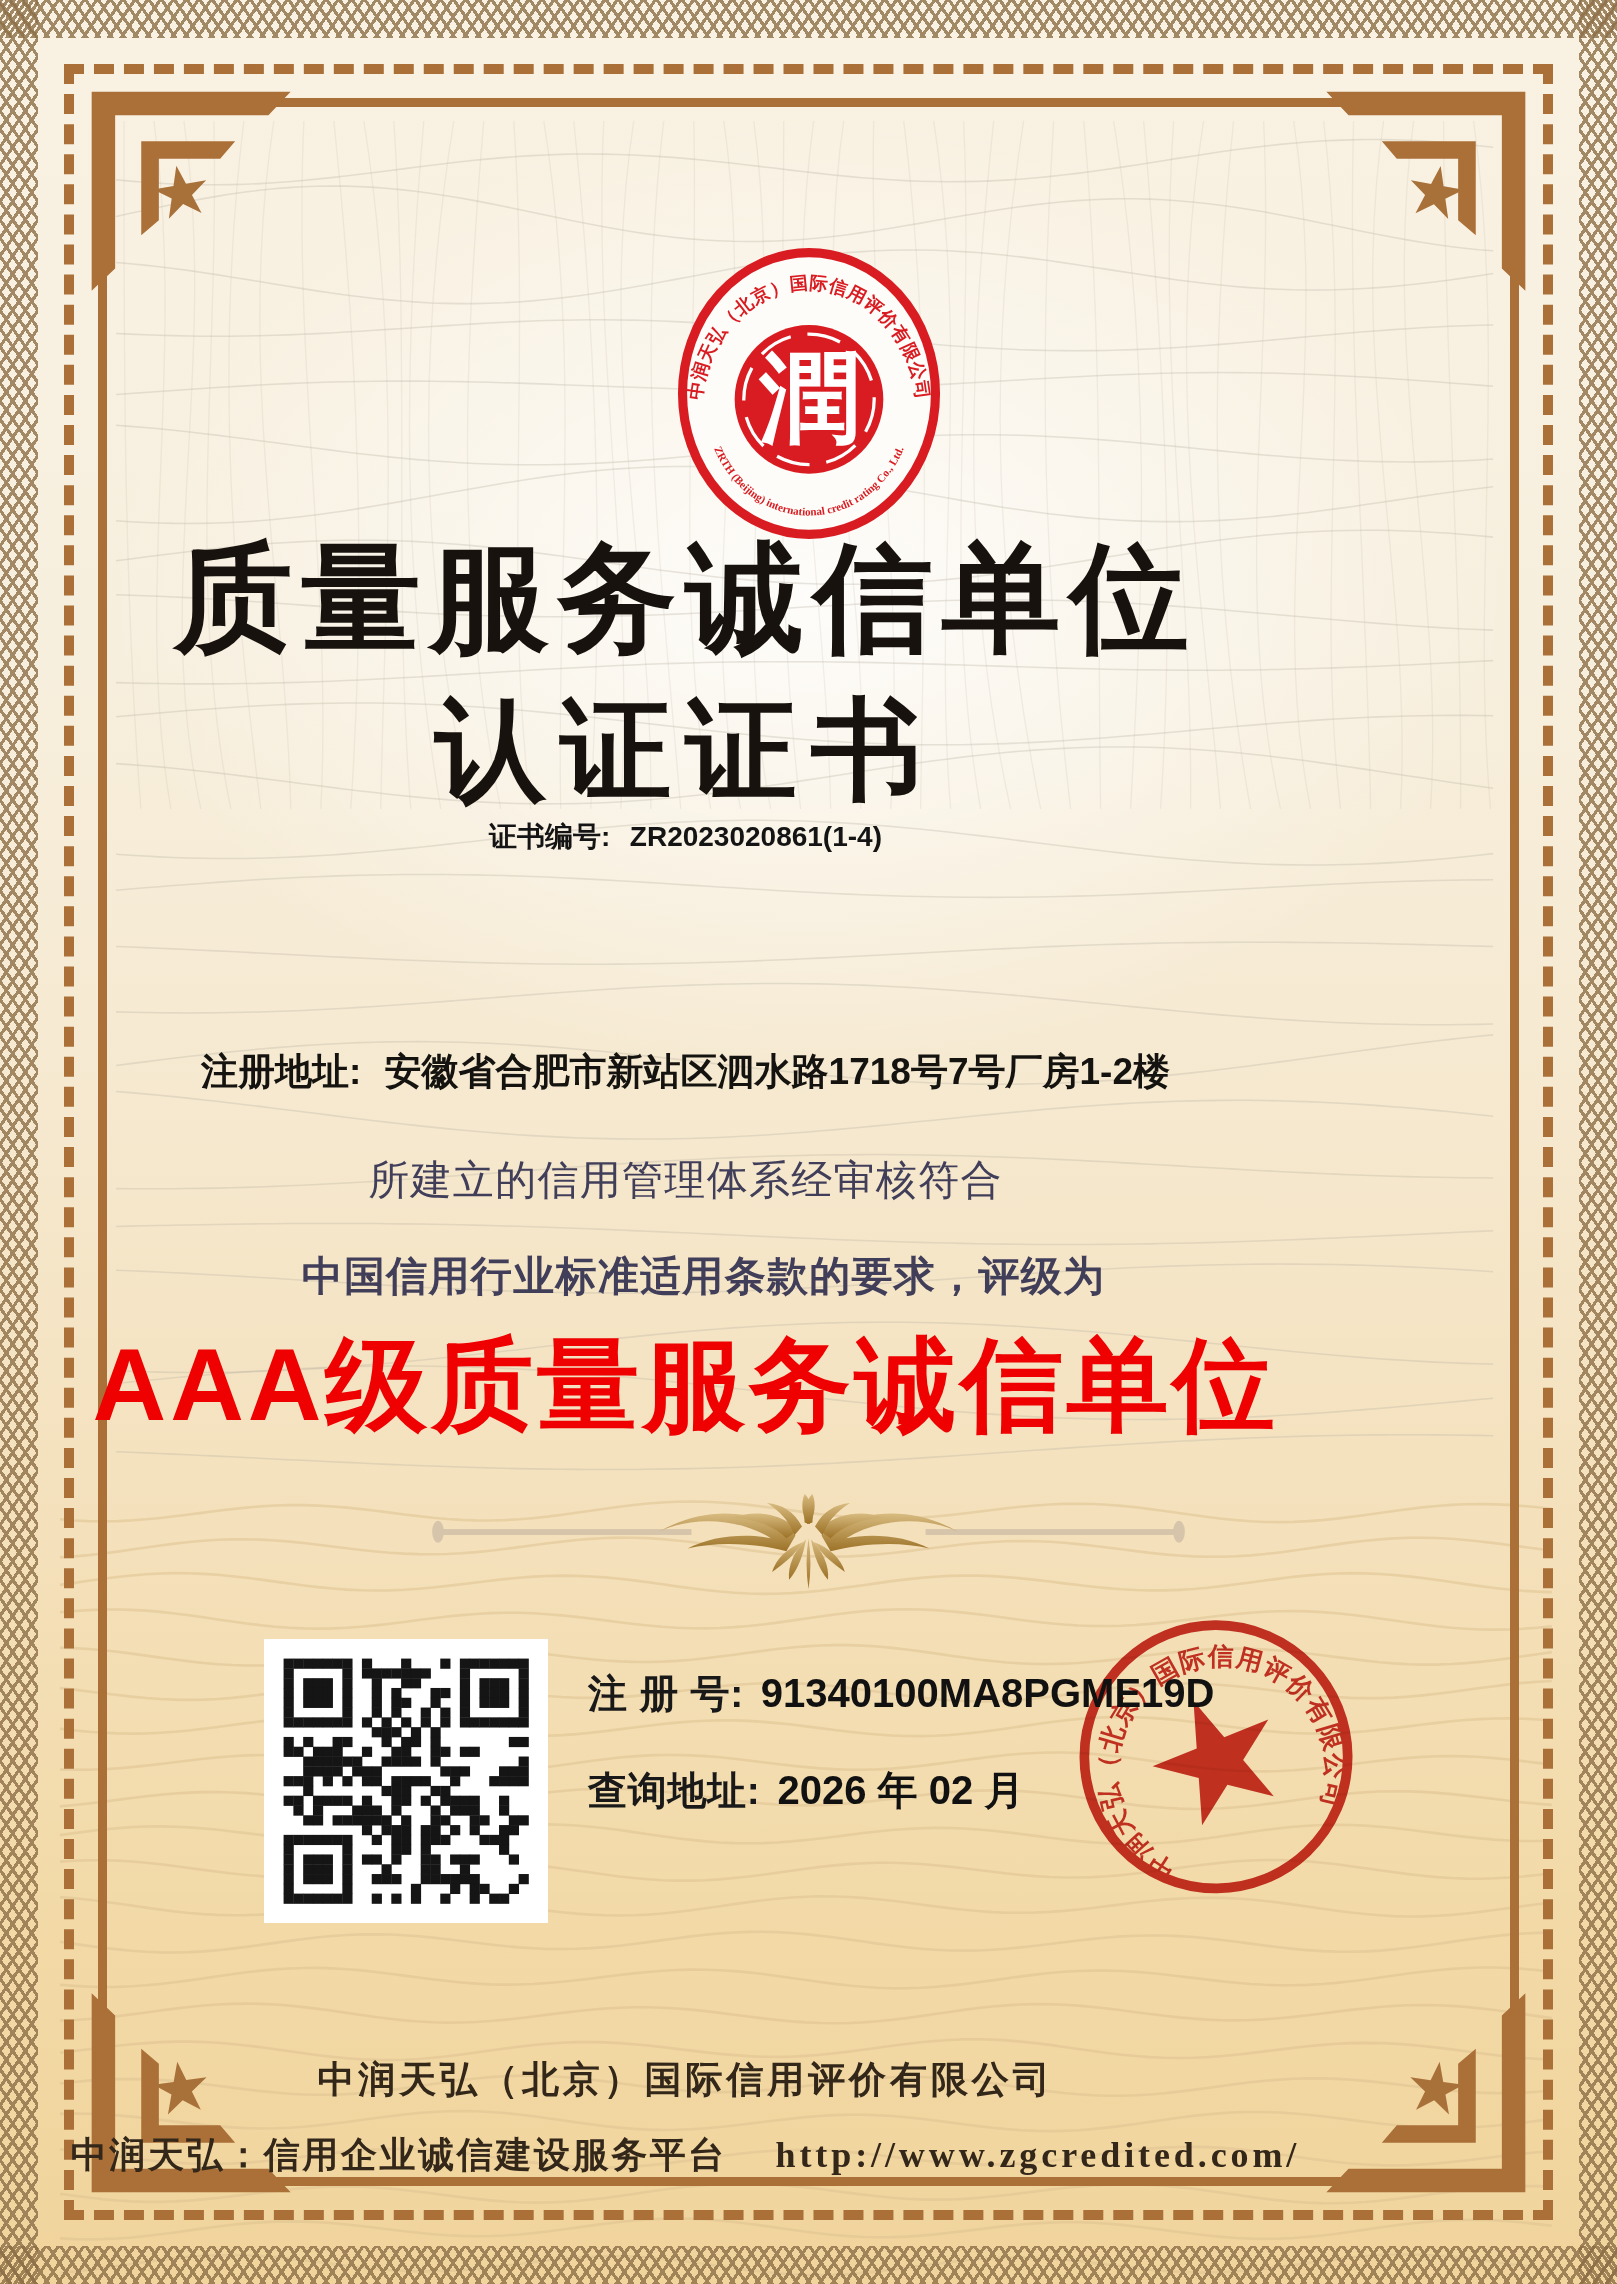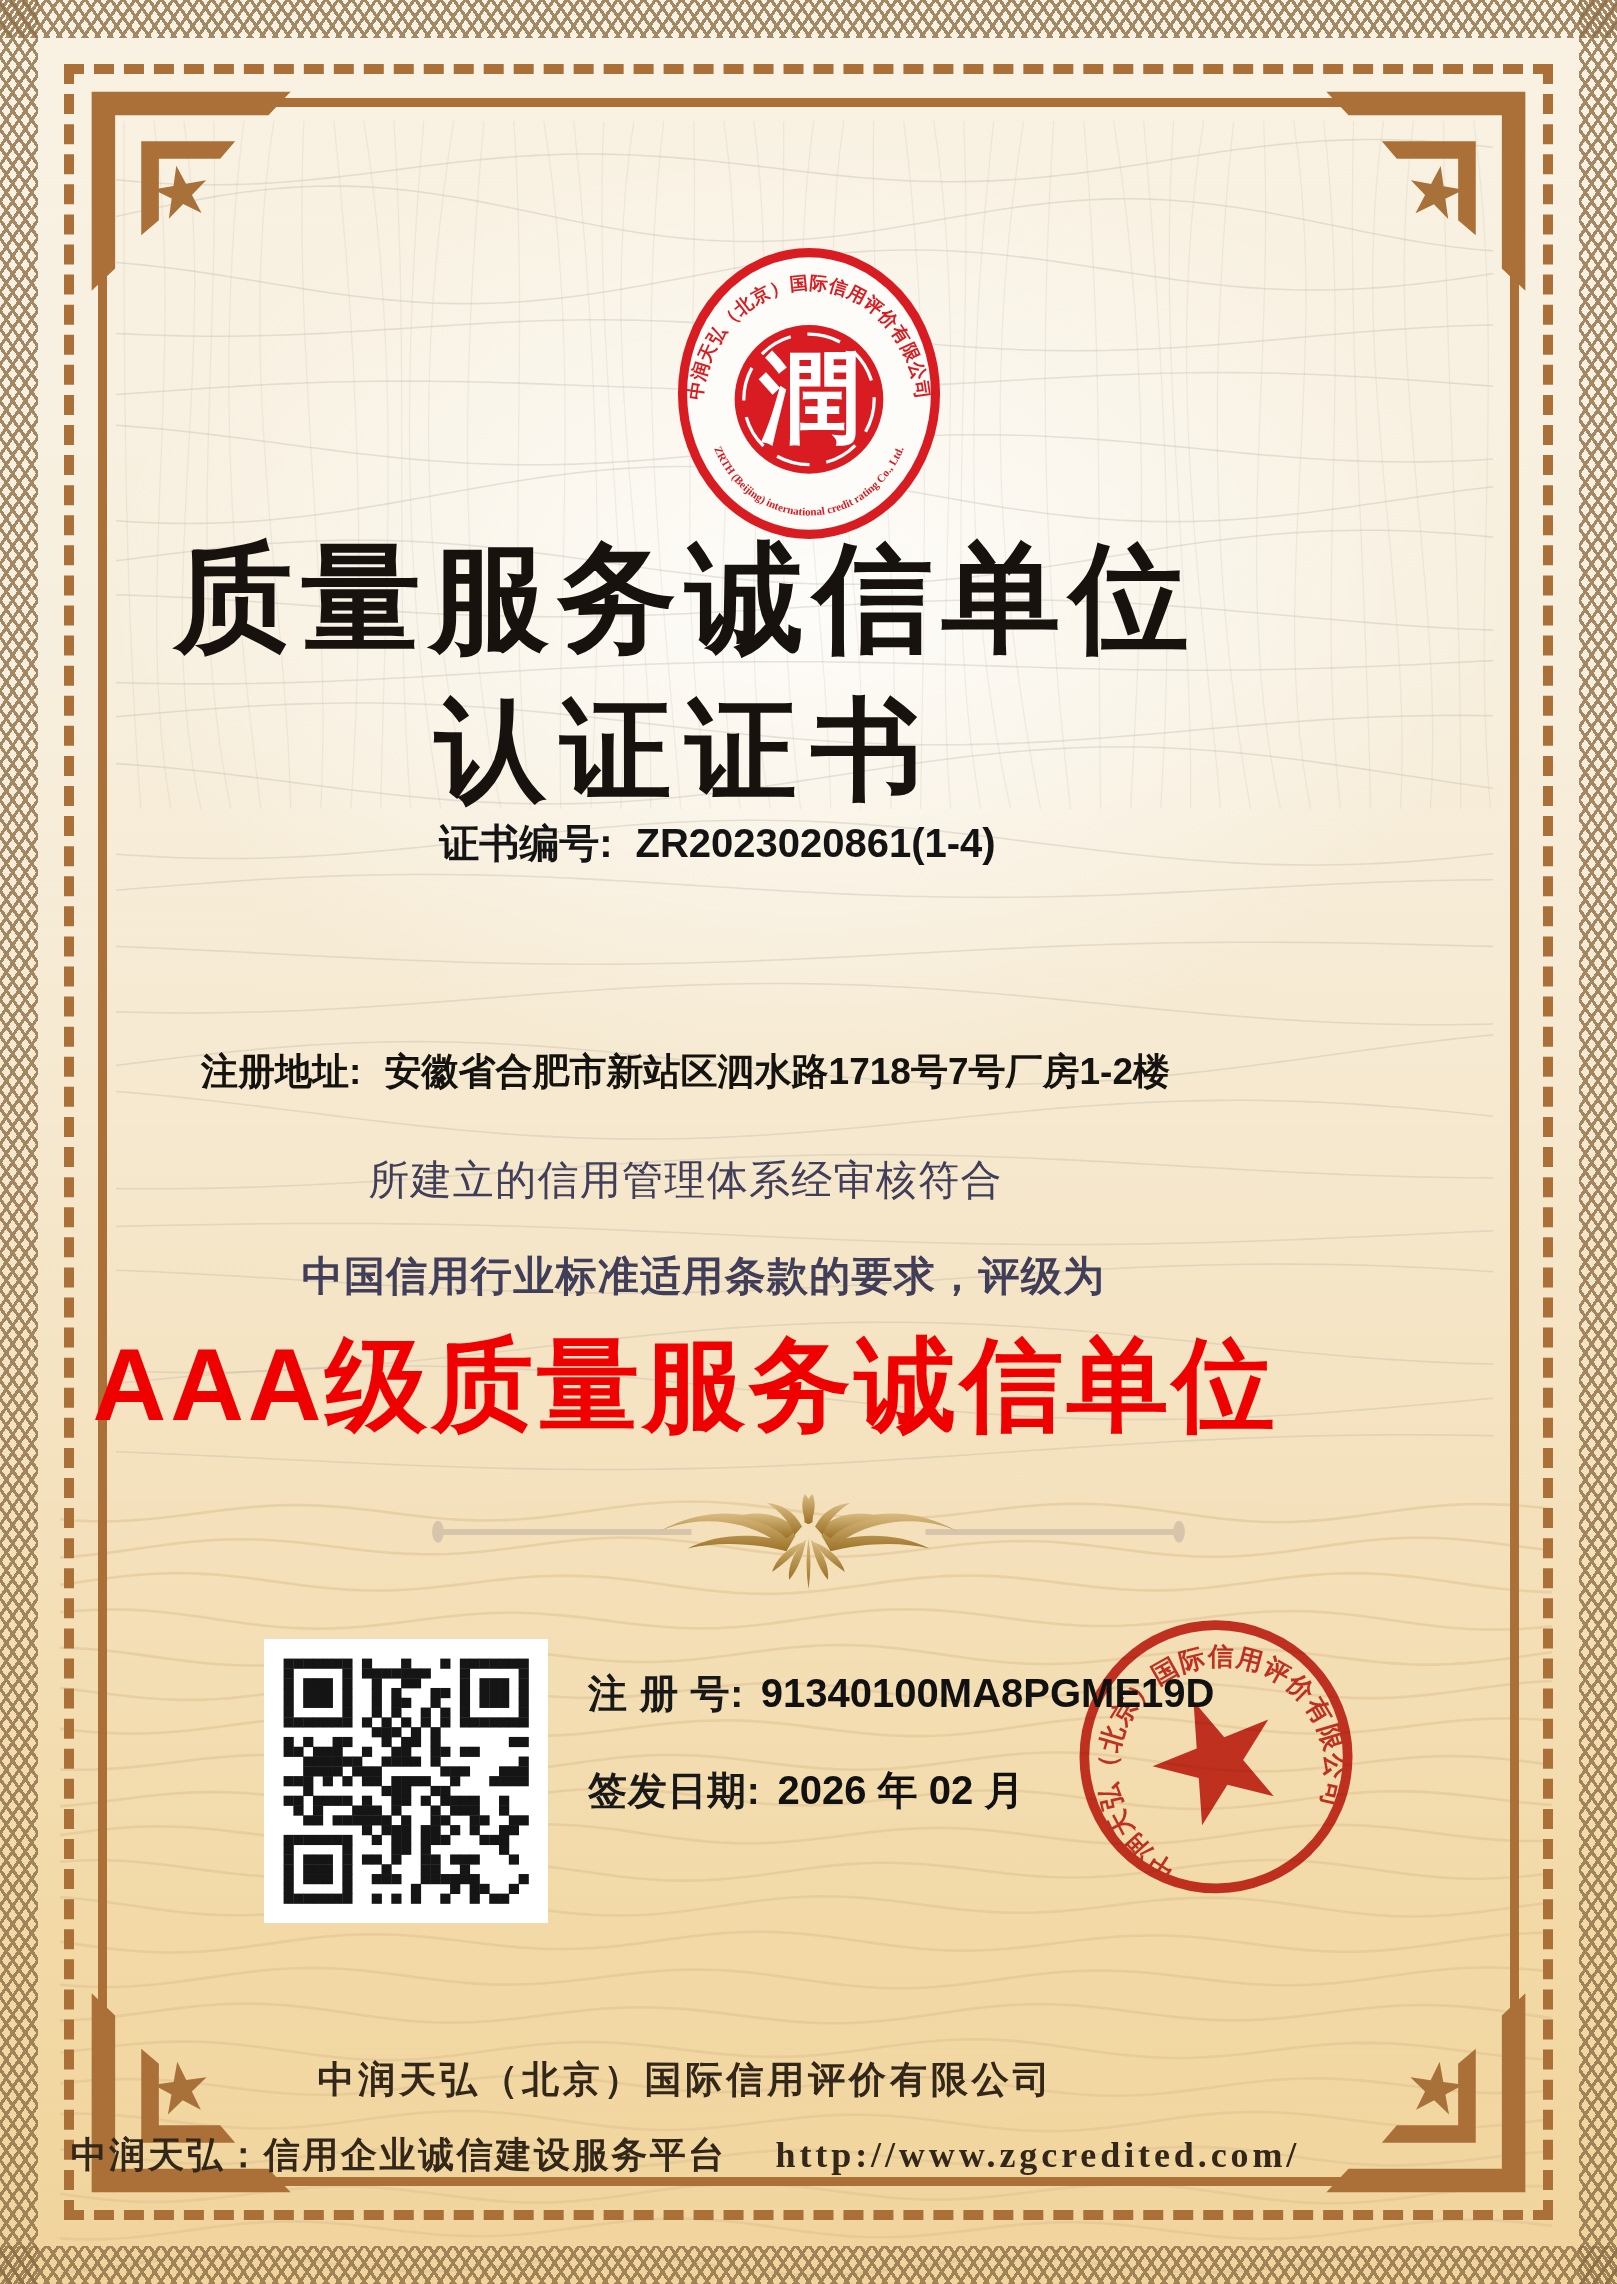--- a/index.html
+++ b/index.html
@@ -31,21 +31,21 @@
   .cstar.tl{left:142px;top:153px;transform:rotate(-10deg);}
   .cstar.tr{right:142px;top:153px;transform:rotate(10deg);}
   .cstar.bl{left:142px;bottom:157px;transform:rotate(-8deg);}
   .cstar.br{right:142px;bottom:157px;transform:rotate(8deg);}
   
   .cline{position:absolute;left:0;width:1371px;text-align:center;white-space:nowrap;}
   .title1{top:540px;font-family:"Liberation Serif","DejaVu Serif",serif;font-weight:700;
     font-size:119px;line-height:1;color:#17120d;letter-spacing:9px;}
   .title2{top:695px;font-family:"Liberation Serif","DejaVu Serif",serif;font-weight:700;
     font-size:111px;line-height:1;color:#17120d;letter-spacing:14.3px;}
-  .certno{top:823px;font-size:40px;line-height:1;font-weight:700;color:#141414;font-stretch:condensed;margin-left:32px;}
+  .certno{top:823px;font-size:28px;line-height:1;font-weight:700;color:#141414;font-stretch:condensed;}
   .company{top:891px;font-size:98px;line-height:1;font-weight:900;color:#0c0a08;letter-spacing:4.6px;}
   .address{top:1053px;font-size:37px;line-height:1;font-weight:700;color:#151310;}
   .stmt1{top:1160px;font-size:41px;line-height:1;font-weight:500;color:#413e5a;letter-spacing:1.3px;}
   .stmt2{top:1256px;font-size:41px;line-height:1;font-weight:700;color:#413e5a;letter-spacing:1.3px;padding-left:18px;}
   .rating{top:1334px;font-size:102px;line-height:1;font-weight:900;color:#ee0100;letter-spacing:3.9px;}
   .divider{position:absolute;left:417px;top:1494px;width:783px;height:117px;}
   
   .qrbox{position:absolute;left:264px;top:1639px;width:284px;height:284px;background:#ffffff;}
   .details{position:absolute;left:588px;top:1667px;z-index:3;}
   .drow{display:flex;align-items:baseline;margin-bottom:42px;white-space:nowrap;}
@@ -560,21 +560,21 @@
         <rect x="360" y="390" width="15.6" height="15.6" fill="#151515"></rect>
       </svg>
   </div>
 
   <div class="details">
     <div class="drow">
       <span class="dlabel">注 册 号:</span>
       <span class="dval">91340100MA8PGME19D</span>
     </div>
     <div class="drow">
-      <span class="dlabel">签发日期:</span>
+      <span class="dlabel">查询地址:</span>
       <span class="dval">2026 年 02 月</span>
     </div>
   </div>
 
   <svg class="stamp" viewBox="0 0 420 420">
     <circle cx="210" cy="212" r="190" fill="none" stroke="#c5271d" stroke-width="14"></circle>
     <path id="stampArc" d="M 93 330 A 152 152 0 1 1 327 330" fill="none"></path>
     <text font-size="37" font-weight="700" fill="#c5271d" letter-spacing="2" font-family="'Liberation Serif','DejaVu Serif',serif">
       <textPath href="#stampArc" startOffset="50%" text-anchor="middle">中润天弘（北京）国际信用评价有限公司</textPath>
     </text>

